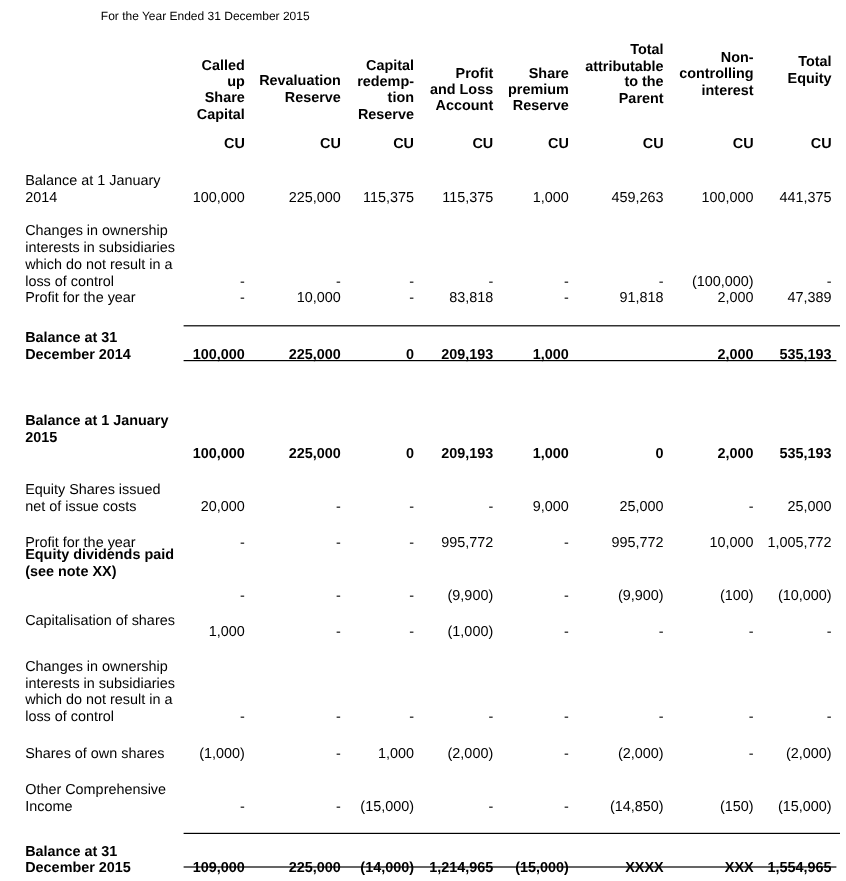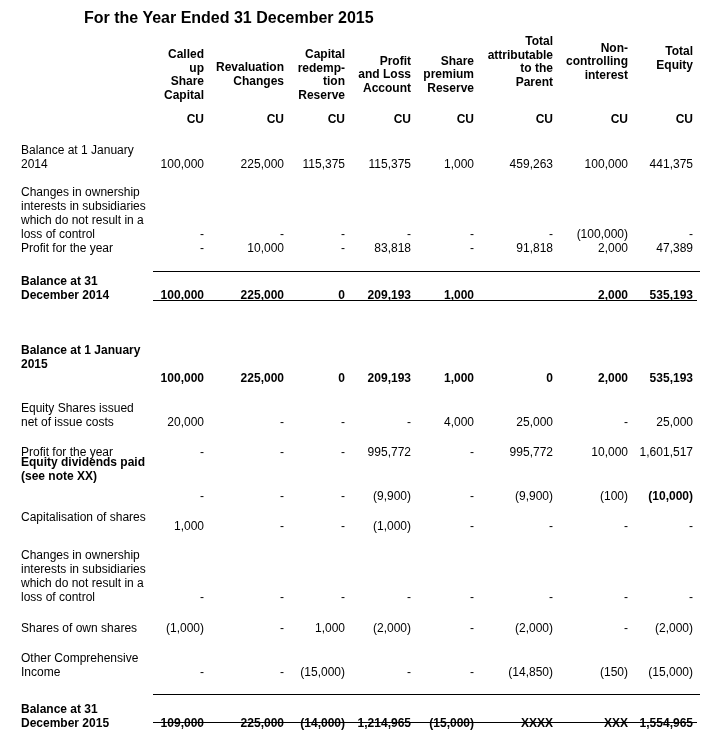--- a/index.html
+++ b/index.html
@@ -1,21 +1,21 @@
 <!DOCTYPE html>
 <html><head>
 <meta charset="utf-8">
 <style>
   html, body { margin: 0; padding: 0; background: #ffffff; }
   body {
     width: 705px; height: 734px; position: relative; overflow: hidden;
     font-family: "Liberation Sans", sans-serif; font-size: 12px; color: #000;
   }
   .title {
-    position: absolute; left: 84px; top: 9px; font-weight: bold; font-size: 16px;
+    position: absolute; left: 84px; top: 9px; font-weight: normal; font-size: 10px;
   }
   .hdr {
     position: absolute; top: 36px; text-align: right; font-weight: bold;
     line-height: 13.5px; font-size: 12px; white-space: pre-line;
   }
   .hdr .txt { position: absolute; right: 0; bottom: 0; }
   .cu {
     position: absolute; top: 112px; font-weight: bold; text-align: right;
   }
   .row-label {
@@ -35,21 +35,21 @@
 
 <div class="title">For the Year Ended 31 December 2015</div>
 
 <div id="table">
     <div class="hdr" style="left: 0px; top: 0px; width: 204px; height: 102px;"><span class="txt">Called
 up
 Share
 Capital</span></div>
     <div class="cu" style="right: 501px;">CU</div>
     <div class="hdr" style="left: 0px; top: 0px; width: 284px; height: 88px;"><span class="txt">Revaluation
-Changes</span></div>
+Reserve</span></div>
     <div class="cu" style="right: 421px;">CU</div>
     <div class="hdr" style="left: 0px; top: 0px; width: 345px; height: 102px;"><span class="txt">Capital
 redemp-
 tion
 Reserve</span></div>
     <div class="cu" style="right: 360px;">CU</div>
     <div class="hdr" style="left: 0px; top: 0px; width: 411px; height: 95px;"><span class="txt">Profit
 and Loss
 Account</span></div>
     <div class="cu" style="right: 294px;">CU</div>
@@ -130,47 +130,47 @@
       <div class="cell bold" style="top: 371px; right: 77px;">2,000</div>
       <div class="cell bold" style="top: 371px; right: 12px;">535,193</div>
     </div>
     <div>
       <div class="row-label" style="top: 401px;">Equity Shares issued
 net of issue costs</div>
       <div class="cell" style="top: 415px; right: 501px;">20,000</div>
       <div class="cell" style="top: 415px; right: 421px;">-</div>
       <div class="cell" style="top: 415px; right: 360px;">-</div>
       <div class="cell" style="top: 415px; right: 294px;">-</div>
-      <div class="cell" style="top: 415px; right: 231px;">4,000</div>
+      <div class="cell" style="top: 415px; right: 231px;">9,000</div>
       <div class="cell" style="top: 415px; right: 152px;">25,000</div>
       <div class="cell" style="top: 415px; right: 77px;">-</div>
       <div class="cell" style="top: 415px; right: 12px;">25,000</div>
     </div>
     <div>
       <div class="row-label" style="top: 445px;">Profit for the year</div>
       <div class="cell" style="top: 445px; right: 501px;">-</div>
       <div class="cell" style="top: 445px; right: 421px;">-</div>
       <div class="cell" style="top: 445px; right: 360px;">-</div>
       <div class="cell" style="top: 445px; right: 294px;">995,772</div>
       <div class="cell" style="top: 445px; right: 231px;">-</div>
       <div class="cell" style="top: 445px; right: 152px;">995,772</div>
       <div class="cell" style="top: 445px; right: 77px;">10,000</div>
-      <div class="cell" style="top: 445px; right: 12px;">1,601,517</div>
+      <div class="cell" style="top: 445px; right: 12px;">1,005,772</div>
     </div>
     <div>
       <div class="row-label" style="top: 455px; font-weight: bold;">Equity dividends paid
 (see note XX)</div>
       <div class="cell" style="top: 489px; right: 501px;">-</div>
       <div class="cell" style="top: 489px; right: 421px;">-</div>
       <div class="cell" style="top: 489px; right: 360px;">-</div>
       <div class="cell" style="top: 489px; right: 294px;">(9,900)</div>
       <div class="cell" style="top: 489px; right: 231px;">-</div>
       <div class="cell" style="top: 489px; right: 152px;">(9,900)</div>
       <div class="cell" style="top: 489px; right: 77px;">(100)</div>
-      <div class="cell" style="top: 489px; right: 12px; font-weight: bold;">(10,000)</div>
+      <div class="cell" style="top: 489px; right: 12px;">(10,000)</div>
     </div>
     <div>
       <div class="row-label" style="top: 510px;">Capitalisation of shares</div>
       <div class="cell" style="top: 519px; right: 501px;">1,000</div>
       <div class="cell" style="top: 519px; right: 421px;">-</div>
       <div class="cell" style="top: 519px; right: 360px;">-</div>
       <div class="cell" style="top: 519px; right: 294px;">(1,000)</div>
       <div class="cell" style="top: 519px; right: 231px;">-</div>
       <div class="cell" style="top: 519px; right: 152px;">-</div>
       <div class="cell" style="top: 519px; right: 77px;">-</div>

